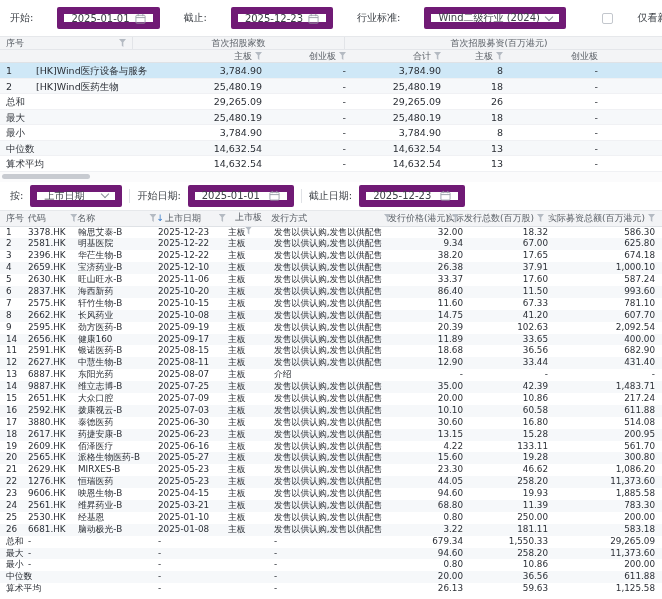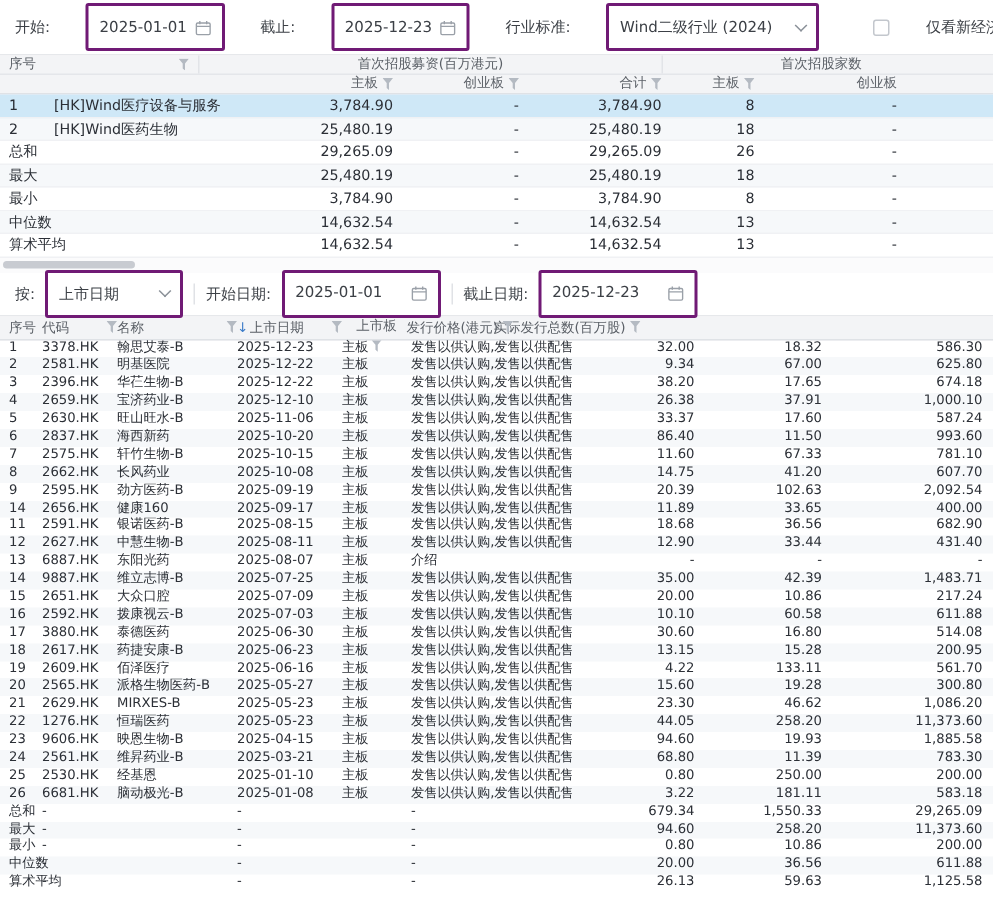--- a/index.html
+++ b/index.html
@@ -3,21 +3,21 @@
 <meta charset="utf-8">
 <style>
   * { margin:0; padding:0; box-sizing:border-box; }
   html,body { width:662px; height:599px; overflow:hidden; background:#fff;
     font-family:"DejaVu Sans","Liberation Sans",sans-serif; color:#2b2f36; }
 
   
   .topbar { display:flex; align-items:center; height:36px; padding:0 10px; gap:24px;
     font-size:10px; color:#3c4046; }
   .lbl { white-space:nowrap; }
-  .ctl { display:flex; align-items:center; gap:5px; height:32px; border:2px solid #701a75;
+  .ctl { display:flex; align-items:center; gap:5px; height:22px; border:7px solid #701a75;
     border-radius:2px; padding:0 7px; background:#fff; font-size:10px; white-space:nowrap; }
   .date-ctl { width:106px; justify-content:space-between; }
   .select-ctl { min-width:142px; justify-content:space-between; }
   .select-sm { min-width:92px; justify-content:space-between; }
   .chev { width:6px; height:6px; border-right:1.3px solid #8a9098; border-bottom:1.3px solid #8a9098;
     transform:rotate(45deg); margin-top:-3px; flex:none; }
   .checkbox { width:11px; height:11px; border:1px solid #c3c7cd; border-radius:2px;
     background:#fff; margin-left:12px; flex:none; }
   .cal-icon { flex:none; display:block; }
 
@@ -109,22 +109,22 @@
   <span class="checkbox"></span>
   <span class="lbl">仅看新经济行业</span>
 </div>
 
 <div class="t1">
   <div class="hrow ghead">
     <div class="c01">
       <span>序号</span>
       <span class="funnel"></span>
     </div>
+    <div class="gcell g2">首次招股家数</div>
     <div class="gcell g1">首次招股募资(百万港元)</div>
-    <div class="gcell g2">首次招股家数</div>
   </div>
   <div class="hrow shead">
     <div class="c01"></div>
     <div class="td c2 th">
         <span>主板</span>
         <span class="funnel"></span>
       </div>
     <div class="td c3 th">
         <span>创业板</span>
         <span class="funnel"></span>
@@ -254,26 +254,34 @@
         <span class="funnel"></span>
       </div>
     <div class="td c3 th l">
         <span><i class="sort">↓</i><span>上市日期</span></span>
         <span class="funnel"></span>
       </div>
     <div class="td c4 th l">
         <span>上市板</span>
         <span class="funnel"></span>
       </div>
+    <div class="td c5 th l">
+        <span>发行方式</span>
+        <span class="funnel"></span>
+      </div>
     <div class="td c6 th r">
         <span>发行价格(港元)</span>
         <span class="funnel"></span>
       </div>
     <div class="td c7 th r">
         <span>实际发行总数(百万股)</span>
+        <span class="funnel"></span>
+      </div>
+    <div class="td c8 th r">
+        <span>实际募资总额(百万港元)</span>
         <span class="funnel"></span>
       </div>
   </div>
   <div class="row">
       <div class="td c0">1</div>
       <div class="td c1">3378.HK</div>
       <div class="td c2">翰思艾泰-B</div>
       <div class="td c3">2025-12-23</div>
       <div class="td c4">主板</div>
       <div class="td c5">发售以供认购,发售以供配售</div>

